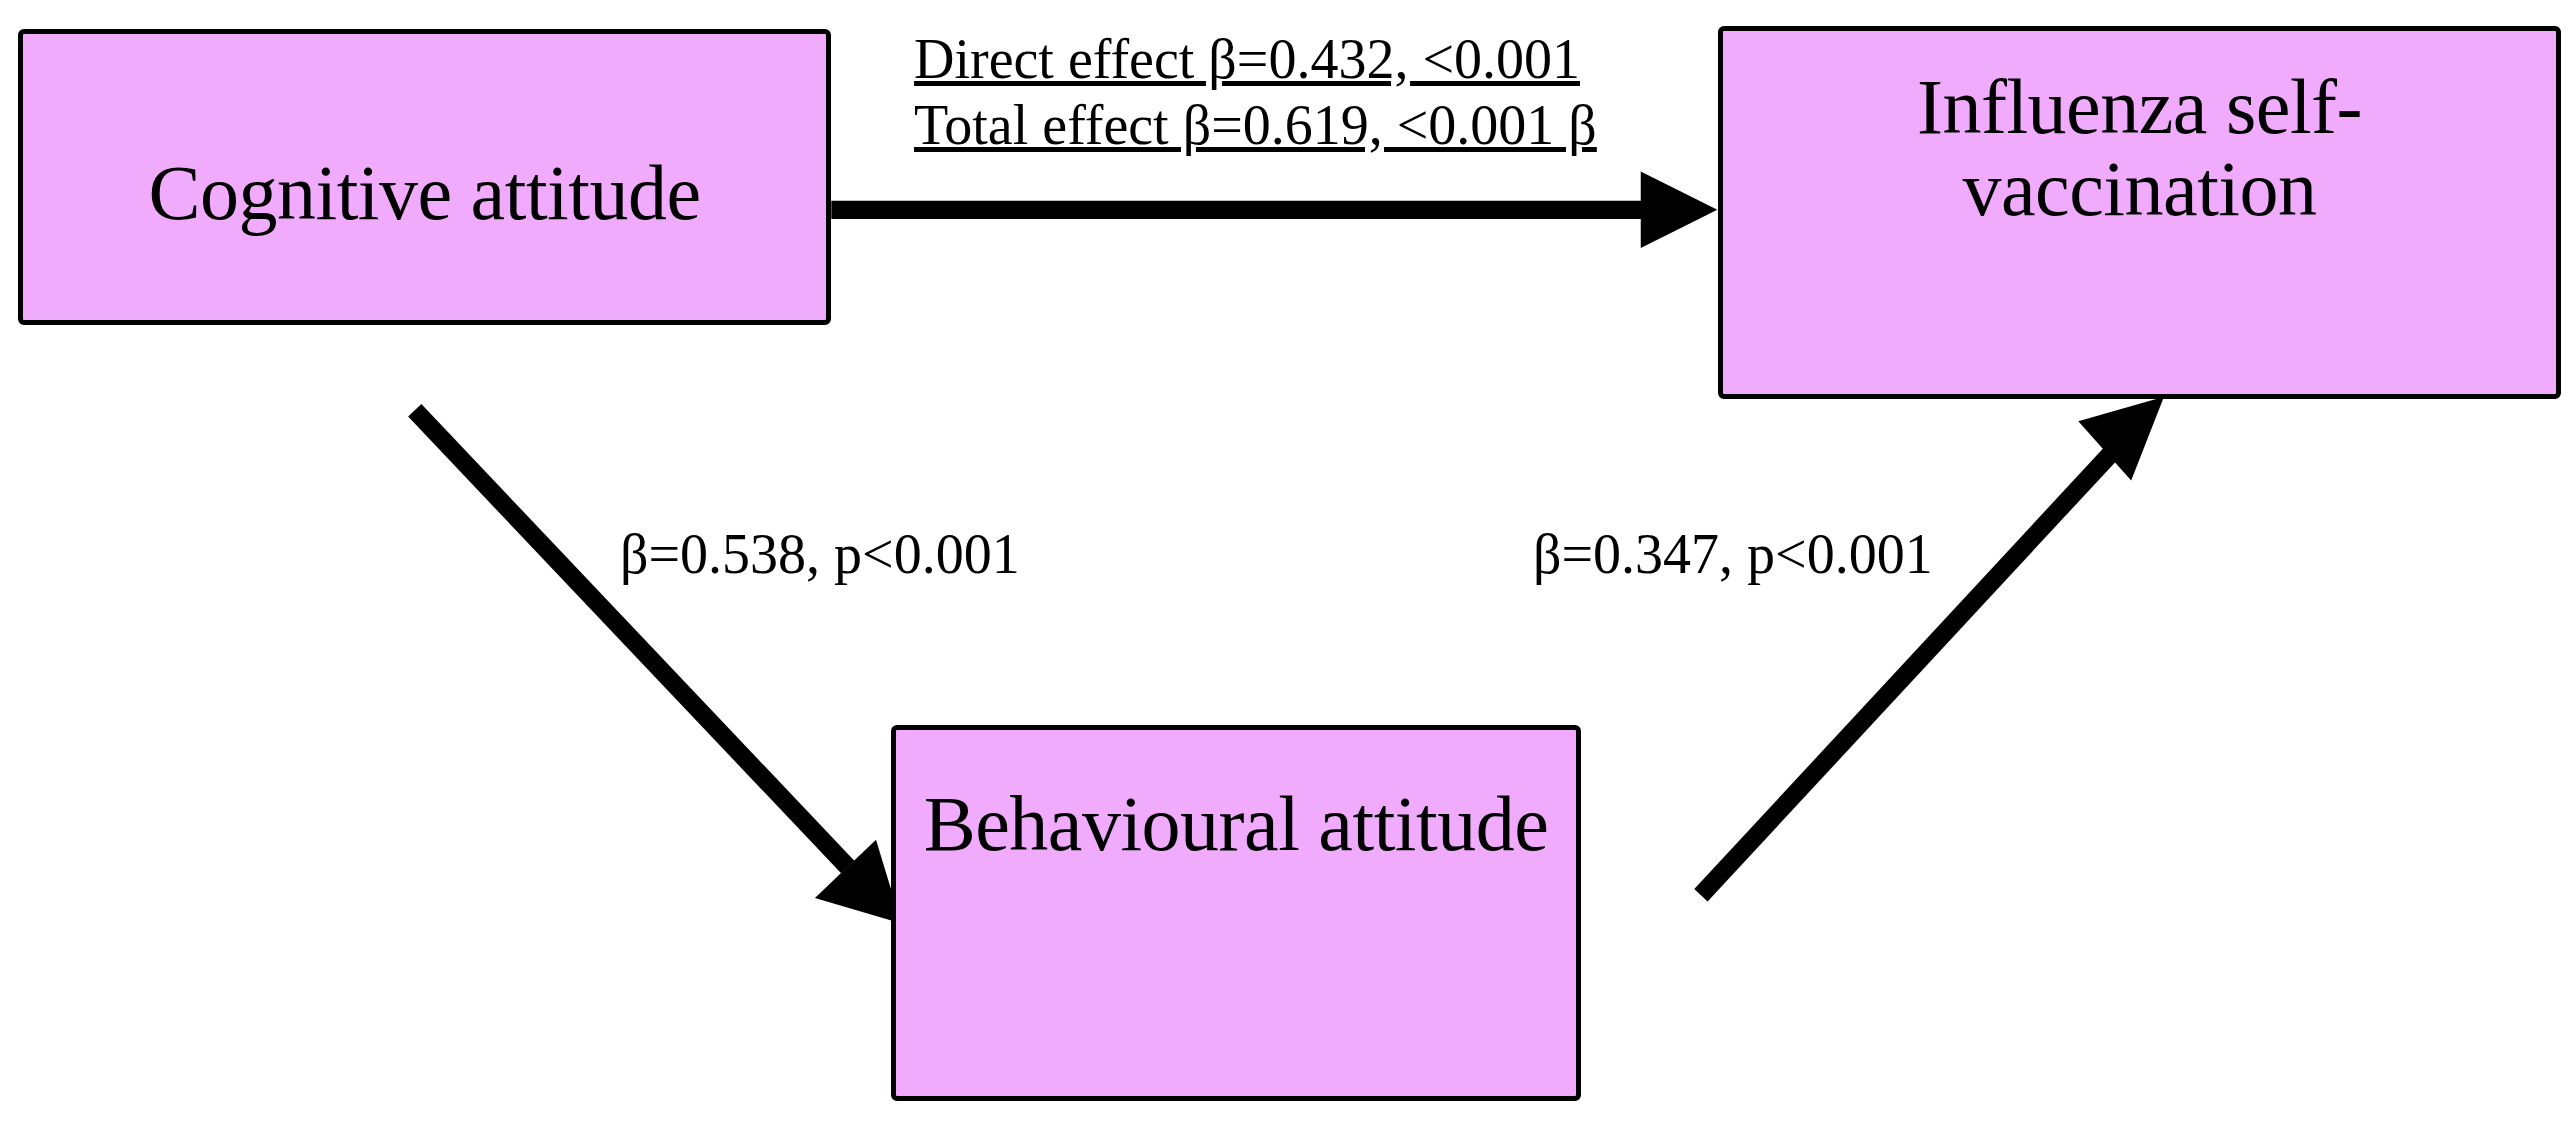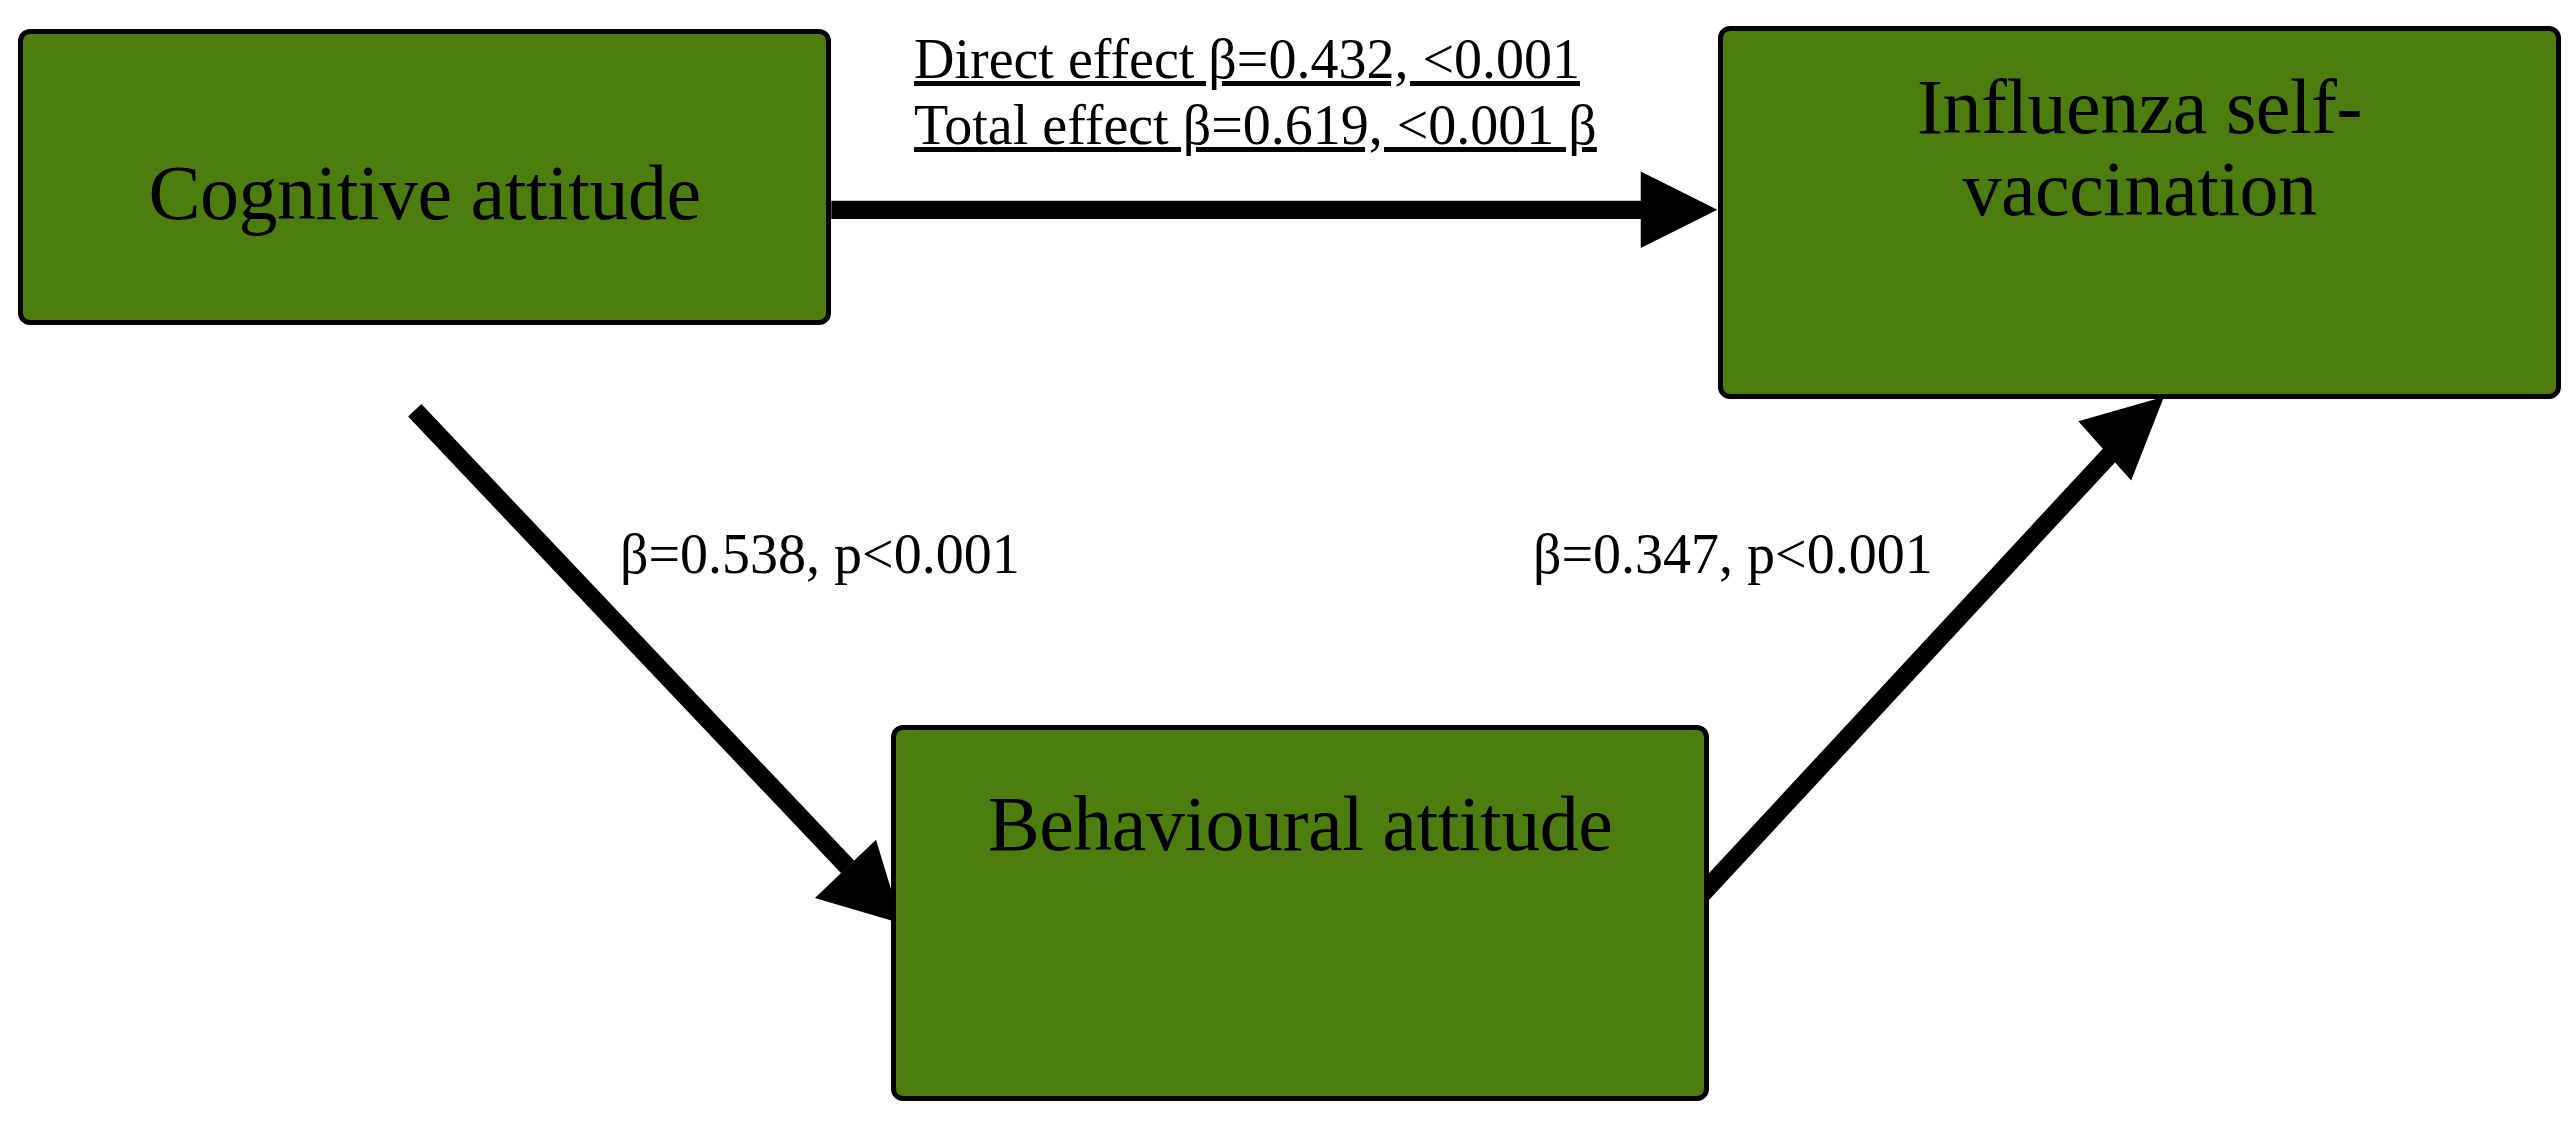--- a/index.html
+++ b/index.html
@@ -12,22 +12,22 @@
     width: 2576px;
     height: 1137px;
     background: #ffffff;
     overflow: hidden;
     font-family: "Liberation Serif", "DejaVu Serif", serif;
   }
   .node {
     position: absolute;
     box-sizing: border-box;
     border: 5.5px solid #000000;
-    border-radius: 12px;
-    background: #4d7c0f;
+    border-radius: 6px;
+    background: #f0abfc;
     display: flex;
     align-items: flex-start;
     justify-content: center;
     text-align: center;
     color: #000000;
     z-index: 3;
   }
   .node-label {
     font-family: "Liberation Serif", "DejaVu Serif", serif;
     font-size: 78px;
@@ -46,21 +46,21 @@
   #node-influenza {
     left: 1718px;
     top: 25.5px;
     width: 843px;
     height: 373px;
   }
   #node-influenza .node-label { padding-top: 35px; }
   #node-behavioural {
     left: 891px;
     top: 725px;
-    width: 818px;
+    width: 690px;
     height: 376px;
   }
   #node-behavioural .node-label { padding-top: 53px; }
 
   #edge-layer {
     position: absolute;
     left: 0;
     top: 0;
     width: 2576px;
     height: 1137px;

